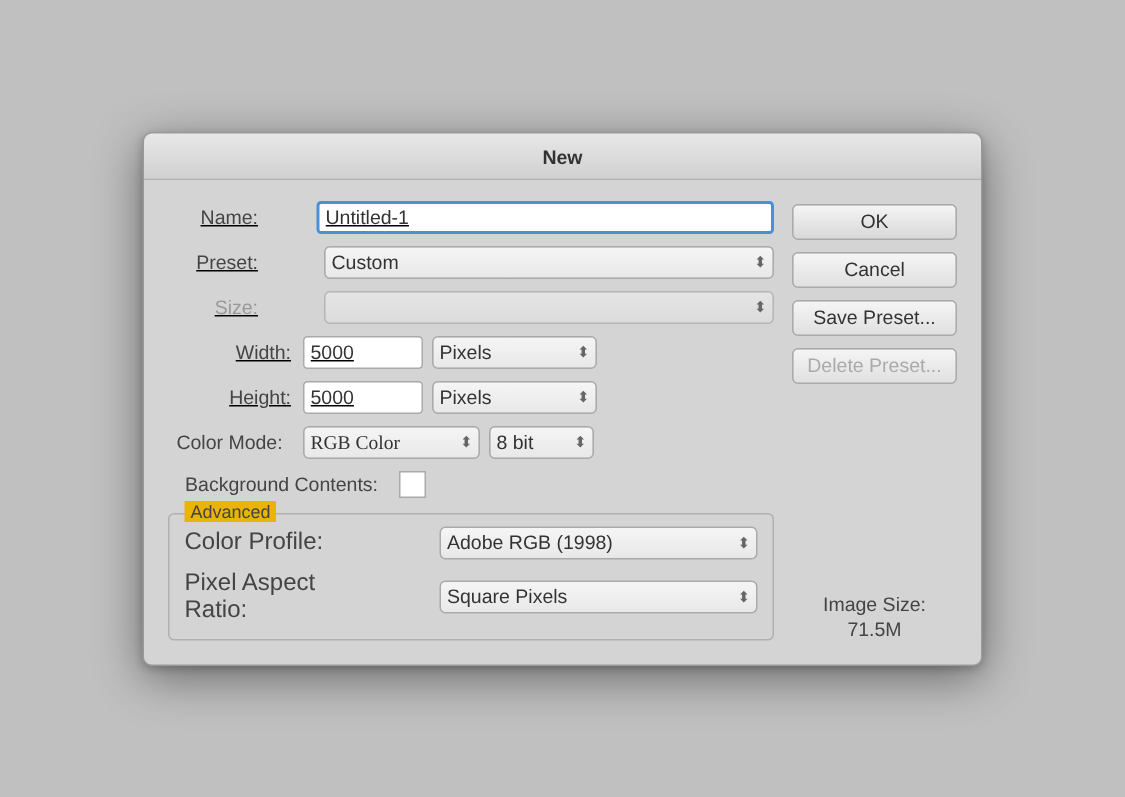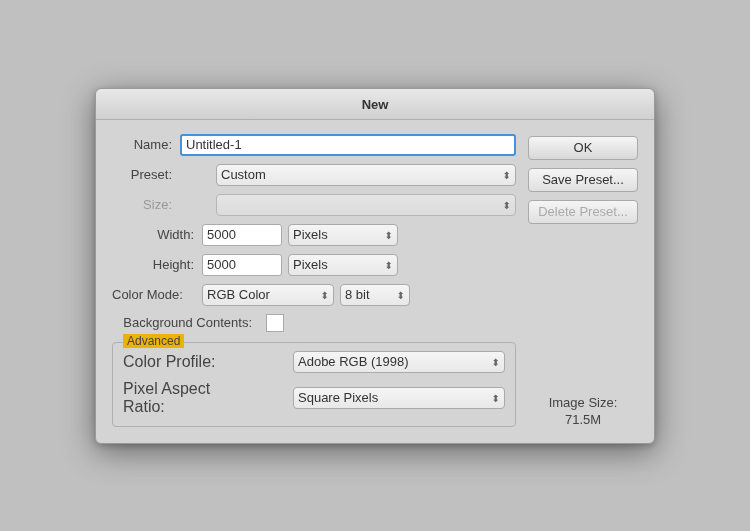--- a/index.html
+++ b/index.html
@@ -55,20 +55,21 @@
       flex-direction: column;
       gap: 8px;
       width: 110px;
       padding-top: 2px;
     }
 
     .form-row {
       display: flex;
       align-items: center;
       margin-bottom: 8px;
+      text-decoration: underline;
     }
 
     .form-label {
       text-align: right;
       color: #444;
       flex-shrink: 0;
     }
 
     .form-label-name {
       width: 60px;
@@ -109,20 +110,21 @@
     .name-input {
       flex: 1;
       height: 22px;
       border: 2px solid #4a90d9;
       border-radius: 3px;
       padding: 6px 4px;
       font-size: 13px;
       background: white;
       color: #333;
       outline: none;
+      margin-left: 31px;
     }
 
     .select-wrapper {
       flex: 1;
       position: relative;
       padding-left: 36px;
     }
 
     .select-wrapper select {
       width: 100%;
@@ -197,21 +199,21 @@
     }
 
     .color-mode-row {
       display: flex;
       align-items: center;
       margin-bottom: 8px;
     }
 
     .color-mode-label {
       width: 82px;
-      text-align: left;
+      text-align: center;
       margin-right: 8px;
       color: #444;
     }
 
     .color-mode-selects {
       display: flex;
       gap: 6px;
     }
 
     .bg-row {
@@ -364,21 +366,21 @@
             <option>Millimeters</option>
           </select>
         </div>
       </div>
 
 
       <div class="color-mode-row">
         <span class="color-mode-label">Color Mode:</span>
         <div class="color-mode-selects">
           <div class="unit-select">
-            <select style="width:132px;">
+            <select style="width:118px;font-family:Liberation Serif, serif;">
               <option>RGB Color</option>
               <option>Bitmap</option>
               <option>Grayscale</option>
               <option>CMYK Color</option>
               <option>Lab Color</option>
             </select>
           </div>
           <div class="unit-select">
             <select style="width:70px;">
               <option>8 bit</option>
@@ -417,20 +419,21 @@
               <option>D1/DV PAL (1.09)</option>
             </select>
           </div>
         </div>
       </div>
 
     </div>
 
     <div class="dialog-right">
       <button class="dialog-btn dialog-btn-ok">OK</button>
+      <button class="dialog-btn">Cancel</button>
       <button class="dialog-btn">Save Preset...</button>
       <button class="dialog-btn dialog-btn-disabled" disabled="">Delete Preset...</button>
 
       <div class="image-size-info">
         <div>Image Size:</div>
         <div class="image-size-value">71.5M</div>
       </div>
     </div>
   </div>
 </div>

